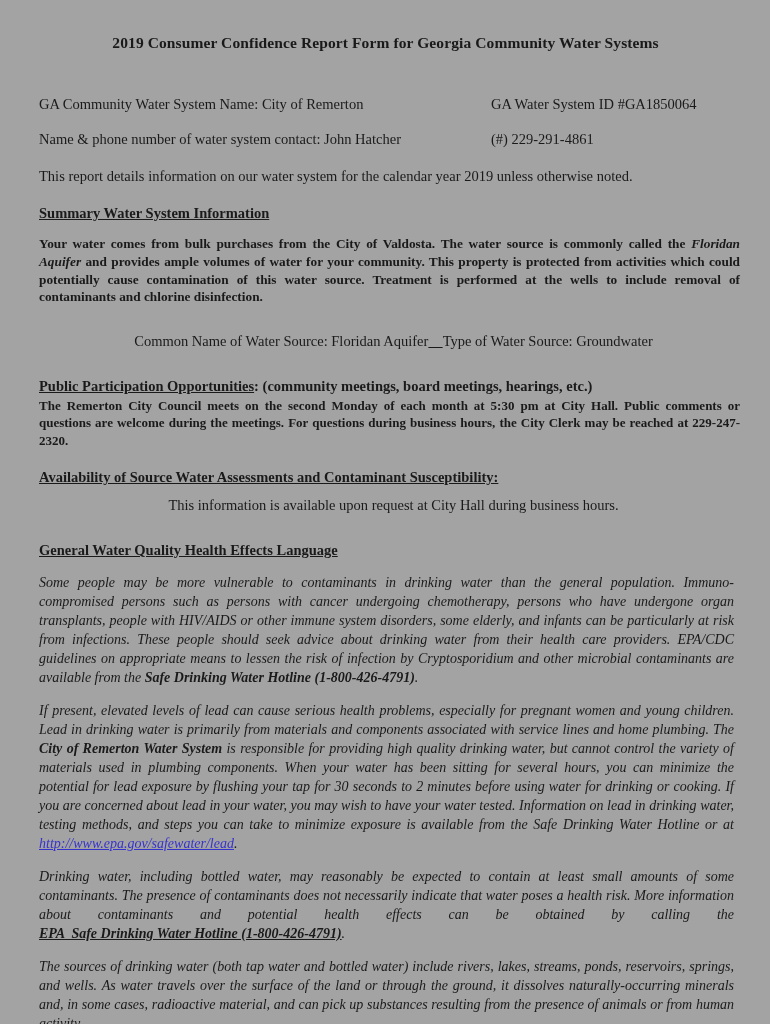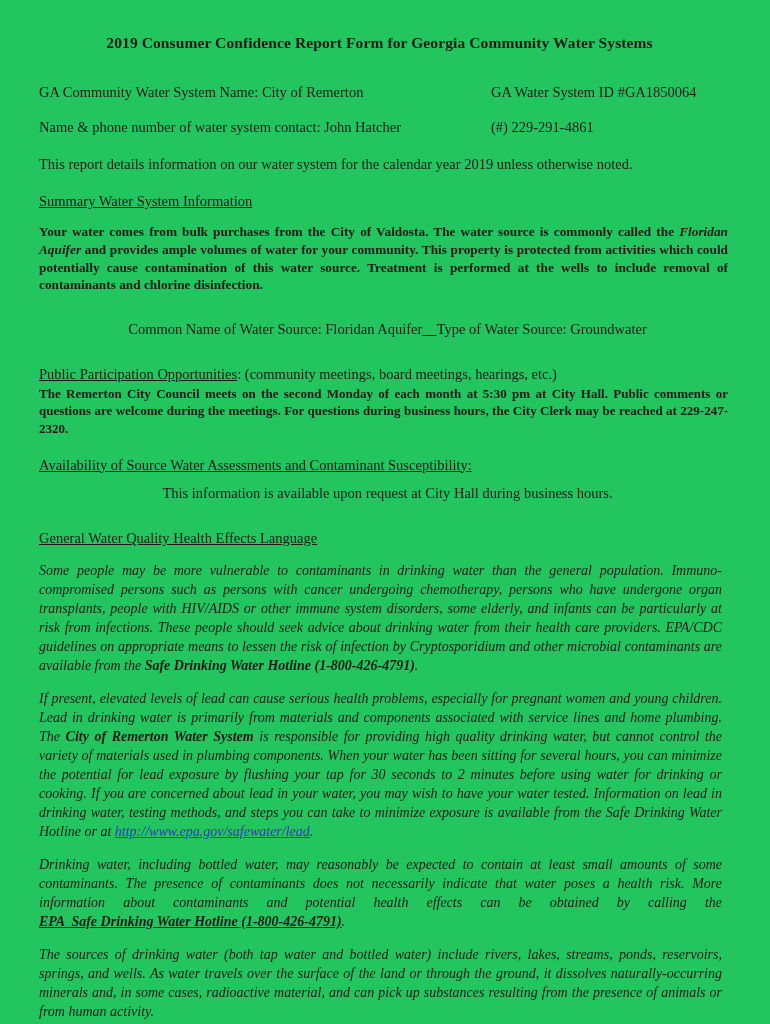--- a/index.html
+++ b/index.html
@@ -11,34 +11,34 @@
     width: 770px;
     height: 1024px;
     font-family: "Liberation Serif", "DejaVu Serif", serif;
     color: #1a1a1a;
     -webkit-font-smoothing: antialiased;
   }
   .page {
     position: relative;
     width: 770px;
     height: 1024px;
-    background: #22c55e;
+    background: #a3a3a3;
     box-sizing: border-box;
-    padding: 28px 34px 0 39px;
+    padding: 28px 22px 0 39px;
   }
   .doc-title {
     font-size: 15.5px;
     font-weight: bold;
     text-align: center;
     letter-spacing: 0.1px;
     margin: 6px 16px 0 0;
     line-height: 1.2;
   }
   .header-block {
-    margin-top: 30px;
+    margin-top: 42px;
   }
   .hrow {
     display: flex;
     align-items: baseline;
     font-size: 14.5px;
     line-height: 1.35;
     margin-bottom: 16px;
   }
   .hrow .col-a {
     width: 452px;
@@ -55,20 +55,21 @@
   .sec-space {
     height: 17px;
   }
   .sec-space-sm {
     height: 12px;
   }
   .sec-head {
     font-size: 14.5px;
     line-height: 1.4;
     margin: 0;
+    font-weight: bold;
   }
   .sec-head .u {
     text-decoration: underline;
   }
   .body-para {
     font-size: 13.3px;
     line-height: 1.33;
     text-align: justify;
     margin: 0;
     padding-right: 8px;

